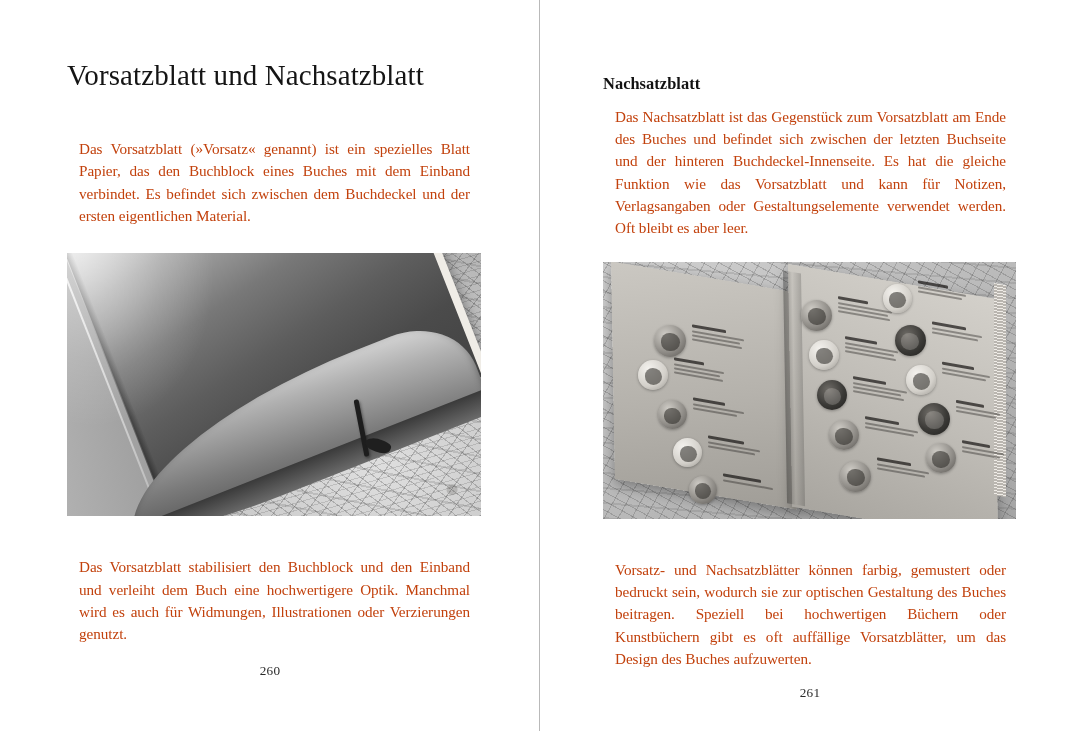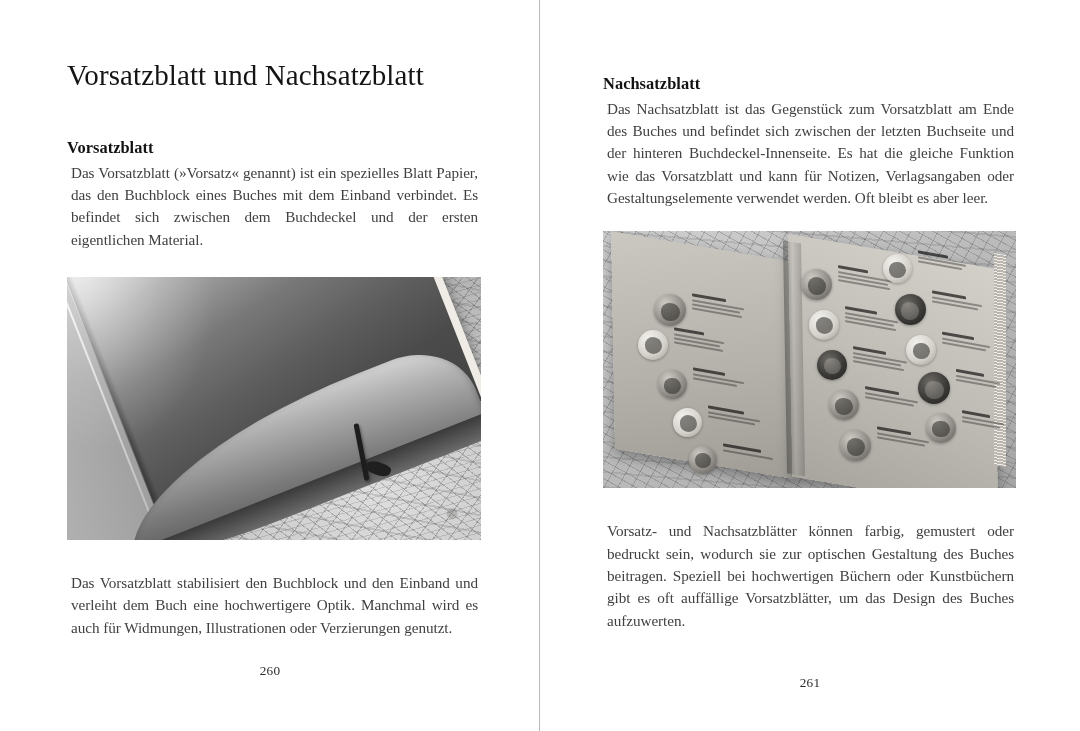--- a/index.html
+++ b/index.html
@@ -81,24 +81,24 @@
     font-weight: bold;
     line-height: 1.2;
     margin: 0 0 4px 0;
     color: #121212;
     letter-spacing: 0.05px;
   }
 
   p.body-text {
     font-size: 15.2px;
     line-height: 1.47;
-    margin: 4px;
+    margin: 12px;
     text-align: justify;
     text-justify: inter-word;
-    color: #404040;
+    color: #c2410c;
     letter-spacing: -0.05px;
   }
 
   .gap-before-section { margin-top: 27px; }
 
   
   .figure {
     position: relative;
     overflow: hidden;
     background: #8e8e8e;
@@ -341,36 +341,35 @@
     position: absolute;
     bottom: 40px;
     left: 0;
     width: 100%;
     text-align: center;
     font-size: 13.2px;
     color: #2a2a2a;
     letter-spacing: 0.3px;
   }
   .page-left .folio  { bottom: 52px; }
-  .page-right .folio { bottom: 40px; }
+  .page-right .folio { bottom: 30px; }
 </style>
 </head>
 <body>
 
 <div class="spread">
 
   <div class="gutter-rule"></div>
 
   <div class="page page-left">
     <div class="page-body">
 
       <h1 class="chapter-title">Vorsatzblatt und Nachsatzblatt</h1>
 
 
-      <h2 class="section-title">Vorsatzblatt</h2>
 
       <p class="body-text">Das Vorsatzblatt (»Vorsatz« genannt) ist ein spezielles Blatt Papier, das den Buchblock eines Buches mit dem Einband verbindet. Es befindet sich zwischen dem Buchdeckel und der ersten eigentlichen Material.</p>
 
       <div class="figure fig-left">
         <div class="osb"></div>
         <div class="osb-flecks"></div>
         <div class="book-slab">
           <div class="cover-white-edge"></div>
           <div class="cover-dark"></div>
           <div class="verso-page"></div>

